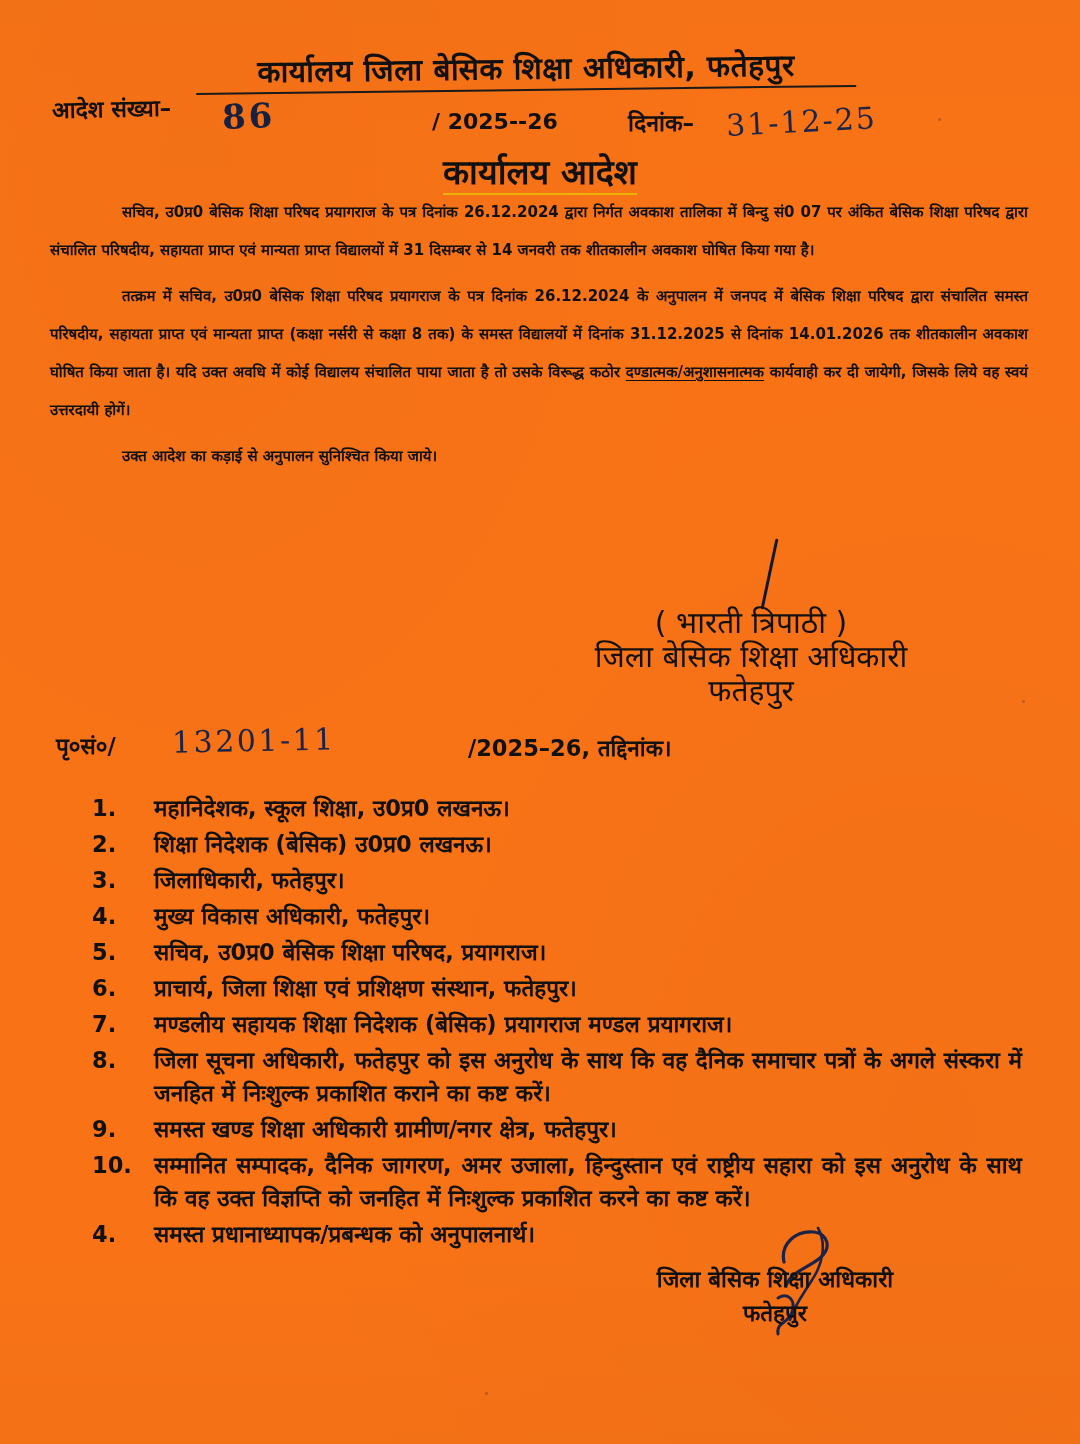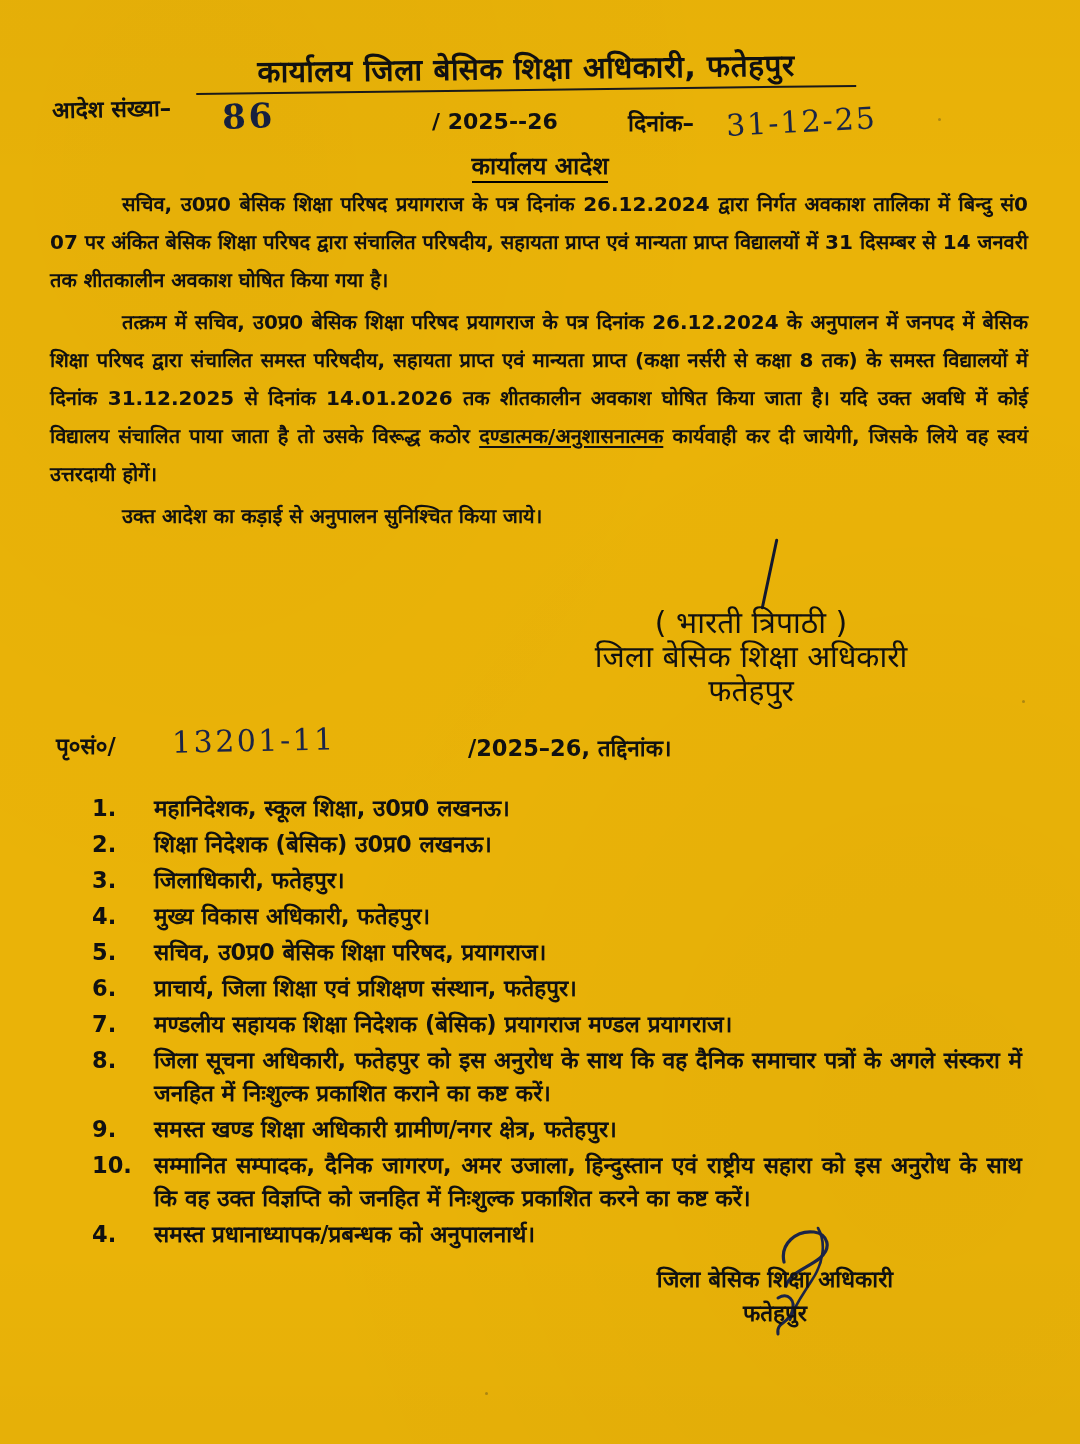--- a/index.html
+++ b/index.html
@@ -8,21 +8,21 @@
     padding: 0;
     background: #ffffff;
   }
   body {
     font-family: "DejaVu Sans", sans-serif;
   }
   .page {
     position: relative;
     width: 1080px;
     height: 1444px;
-    background: #eab308;
+    background: #f97316;
     overflow: hidden;
     color: #111111;
   }
   
   .paper-texture {
     position: absolute;
     inset: 0;
     pointer-events: none;
     background:
       radial-gradient(ellipse at 18% 12%, rgba(0,0,0,0.018) 0%, rgba(0,0,0,0) 45%),
@@ -91,39 +91,39 @@
     transform: rotate(-3deg);
   }
   .subject-heading {
     position: absolute;
     left: 0;
     top: 148px;
     width: 1080px;
     text-align: center;
   }
   .subject-heading span {
-    font-size: 24px;
+    font-size: 34px;
     font-weight: 700;
-    border-bottom: 2px solid #000000;
+    border-bottom: 2px solid #eab308;
     padding-bottom: 1px;
   }
 
   
   .body-block {
     position: absolute;
     left: 50px;
     top: 185px;
     width: 978px;
   }
   .para {
-    font-size: 20px;
+    font-size: 15px;
     line-height: 38px;
     text-align: justify;
     text-justify: inter-word;
-    margin: 0 0 4px 0;
+    margin: 8px 0 4px 0;
     font-weight: 600;
   }
   .para.indent { text-indent: 72px; }
   .u-ital { text-decoration: underline; text-underline-offset: 3px; }
 
   
   .sig-stroke-1 {
     position: absolute;
     left: 768px;
     top: 538px;

